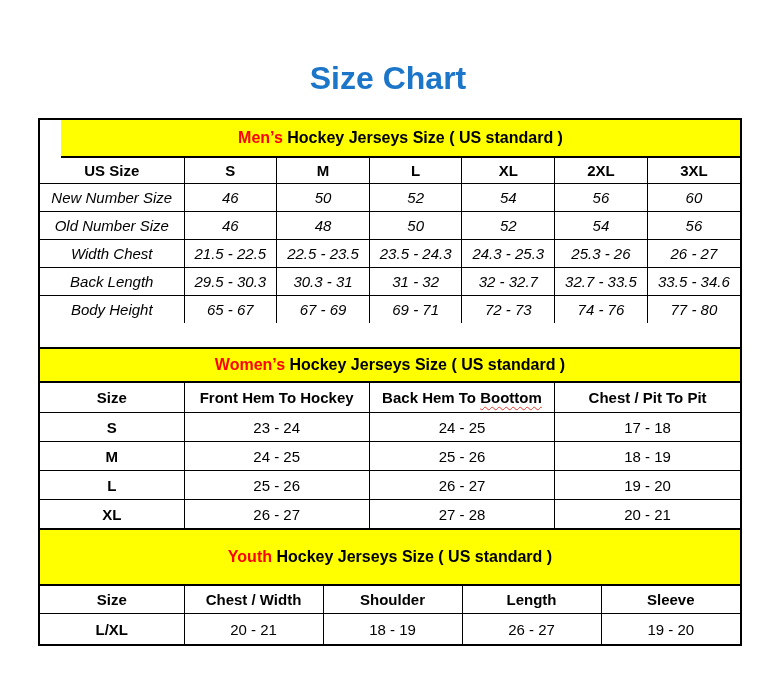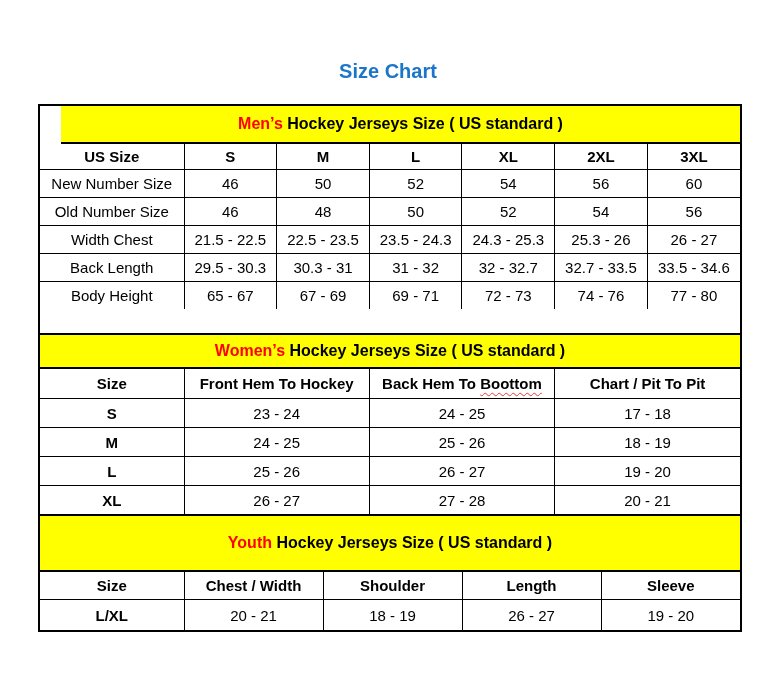--- a/index.html
+++ b/index.html
@@ -8,21 +8,21 @@
     background: #ffffff;
     width: 776px;
     height: 692px;
     overflow: hidden;
     font-family: "Liberation Sans", sans-serif;
     color: #000;
   }
   .page-title {
     margin: 60px 0 0 0;
     text-align: center;
-    font-size: 20px;
+    font-size: 32px;
     font-weight: bold;
     color: var(--title_blue, #1B75C8);
   }
   .size-chart {
     width: 700px;
     margin: 21px 0 0 38px;
     border: 2px solid #000;
   }
   .band {
     background: var(--band_yellow, #FFFF00);
@@ -51,21 +51,21 @@
     font-size: 15px;
     padding: 0 2px;
     overflow: hidden;
     white-space: nowrap;
   }
   th { font-weight: bold; }
   td { font-weight: normal; }
   .row-label.bold { font-weight: bold; }
   .col-label { width: 144px; }
   .tbl-mens   th { height: 25px; }
-  .tbl-mens   td { height: 27px; }
+  .tbl-mens   td { height: 27px; font-style: italic; }
   .tbl-womens th { height: 29px; }
   .tbl-womens td { height: 28px; }
   .tbl-youth  th { height: 27px; }
   .tbl-youth  td { height: 30px; }
   .wavy {
     text-decoration: underline;
     text-decoration-style: wavy;
     text-decoration-color: #e23b2e;
     text-decoration-thickness: 1px;
     text-underline-offset: 3px;
@@ -155,21 +155,21 @@
       <col class="col-label">
         <col>
         <col>
         <col>
     </colgroup>
     <thead>
       <tr>
         <th>Size</th>
         <th>Front Hem To Hockey</th>
         <th><span>Back Hem To </span><span class="wavy">Boottom</span></th>
-        <th>Chart / Pit To Pit</th>
+        <th>Chest / Pit To Pit</th>
       </tr>
     </thead>
     <tbody>
         <tr>
           <td class="row-label bold">S</td>
           <td>23 - 24</td>
           <td>24 - 25</td>
           <td>17 - 18</td>
         </tr>
         <tr>

